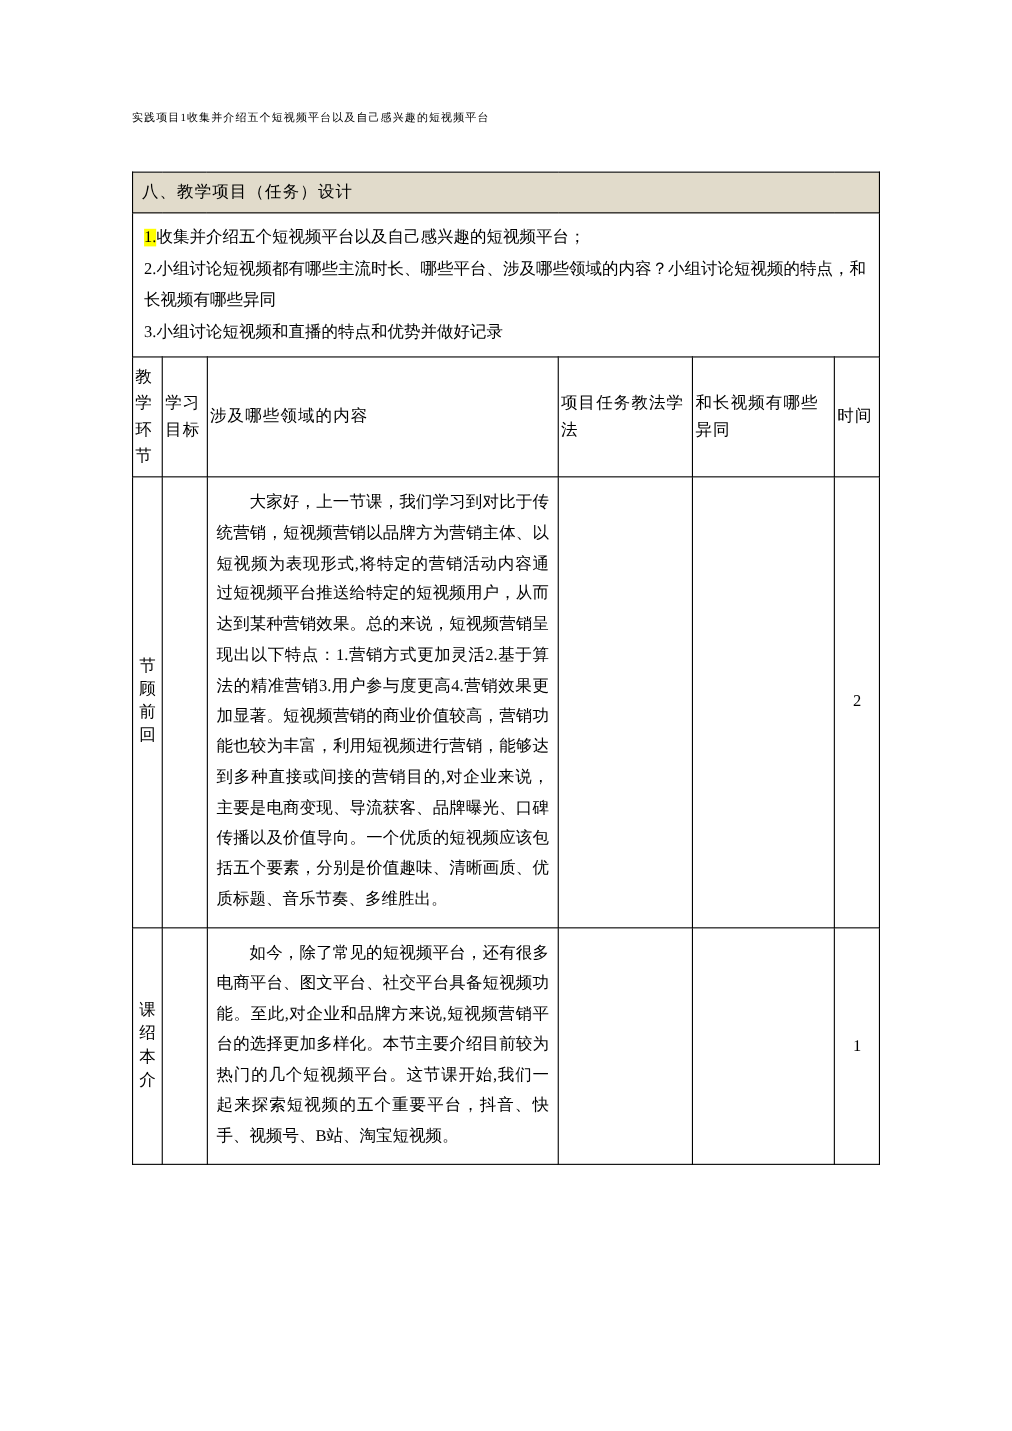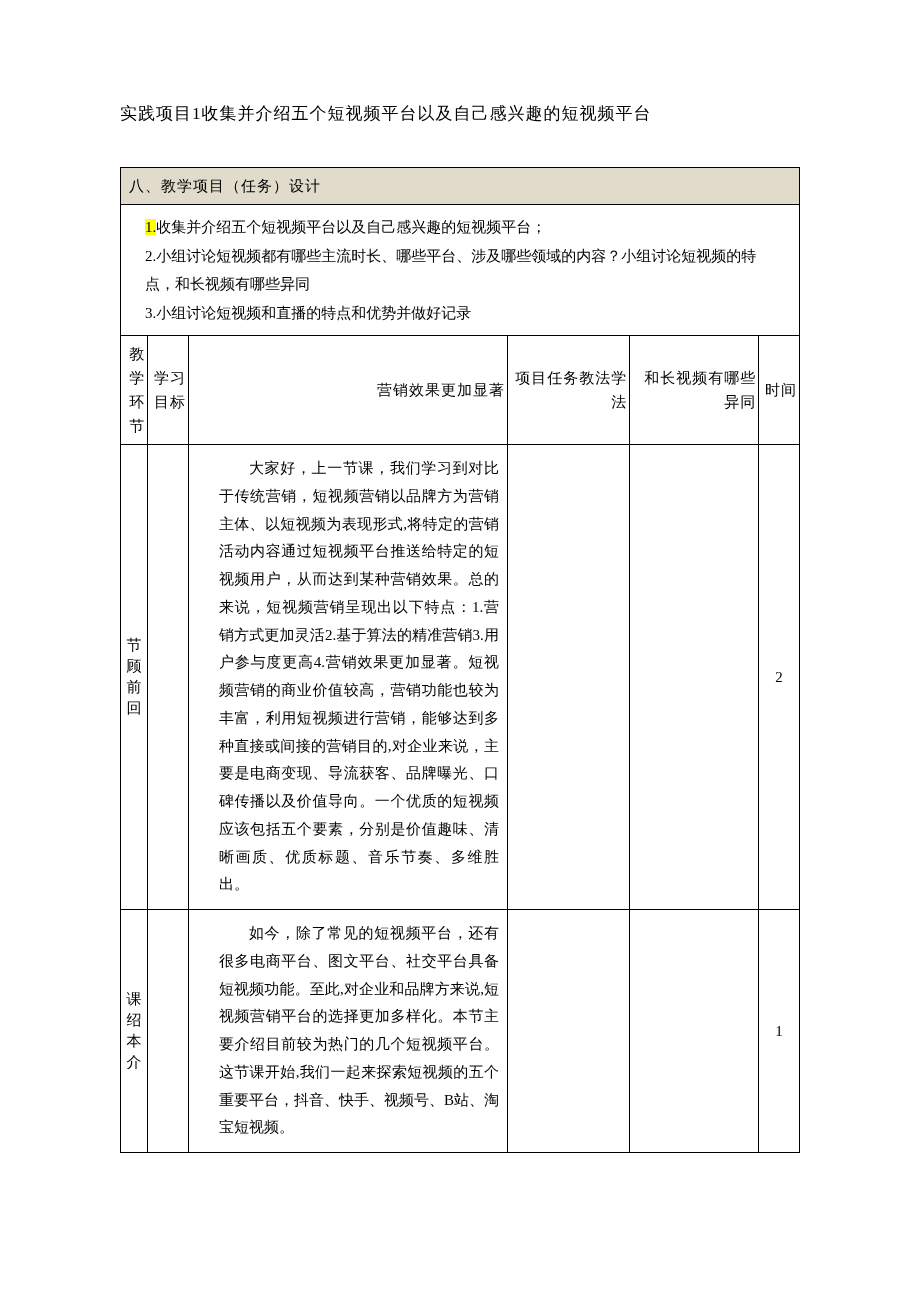--- a/index.html
+++ b/index.html
@@ -8,56 +8,56 @@
       font-size: 15px;
       background: #ffffff;
       padding: 100px 120px;
       width: 920px;
       color: #000;
       line-height: 1.6;
     }
     .page-intro {
       margin-bottom: 40px;
       letter-spacing: 1px;
-      font-size: 17px;
+      font-size: 10px;
     }
     table {
       border-collapse: collapse;
       width: 100%;
       table-layout: fixed;
     }
     td, th {
       border: 1px solid #000;
       padding: 4px 6px;
       vertical-align: middle;
     }
     .section-header {
       background: #e1dbcb;
       font-weight: normal;
       text-align: left;
       padding: 6px 8px;
       letter-spacing: 1px;
       margin-top: 16px;
     }
     .task-cell {
-      padding: 8px 24px;
+      padding: 8px 10px;
       line-height: 1.9;
     }
     .highlight-num {
       background: #ffff00;
       display: inline;
     }
     .col-phase { width: 4%; }
     .col-goal { width: 6%; }
     .col-content { width: 47%; }
     .col-method { width: 18%; }
     .col-purpose { width: 19%; }
     .col-time { width: 6%; }
     .header-cell {
-      text-align: right;
+      text-align: left;
       font-size: 15px;
       padding: 6px 2px;
       letter-spacing: 1px;
     }
     .vertical-label {
       text-align: center;
       vertical-align: middle;
       font-size: 15px;
       padding: 4px 2px;
       line-height: 1.2;
@@ -69,21 +69,20 @@
       line-height: 1.4;
     }
     .content-cell {
       text-align: justify;
       padding: 10px 8px;
       line-height: 1.85;
       vertical-align: top;
     }
     .content-cell p {
       text-indent: 2em;
-      margin-left: 22px;
     }
     .time-cell {
       text-align: center;
       vertical-align: middle;
     }
     .empty-cell { }
   </style>
 </head>
 <body>
 
@@ -111,21 +110,21 @@
       </div>
       <div>2.小组讨论短视频都有哪些主流时长、哪些平台、涉及哪些领域的内容？小组讨论短视频的特点，和长视频有哪些异同</div>
       <div>3.小组讨论短视频和直播的特点和优势并做好记录</div>
     </td>
   </tr>
 
 
   <tr>
     <td class="header-cell">教学环节</td>
     <td class="header-cell">学习目标</td>
-    <td class="header-cell">营销效果更加显著</td>
+    <td class="header-cell">涉及哪些领域的内容</td>
     <td class="header-cell">项目任务教法学法</td>
     <td class="header-cell">和长视频有哪些异同</td>
     <td class="header-cell">时间</td>
   </tr>
 
   <tr>
     <td class="vertical-label"><span>节顾前回</span></td>
     <td class="empty-cell"></td>
     <td class="content-cell">
           <p>大家好，上一节课，我们学习到对比于传统营销，短视频营销以品牌方为营销主体、以短视频为表现形式,将特定的营销活动内容通过短视频平台推送给特定的短视频用户，从而达到某种营销效果。总的来说，短视频营销呈现出以下特点：1.营销方式更加灵活2.基于算法的精准营销3.用户参与度更高4.营销效果更加显著。短视频营销的商业价值较高，营销功能也较为丰富，利用短视频进行营销，能够达到多种直接或间接的营销目的,对企业来说，主要是电商变现、导流获客、品牌曝光、口碑传播以及价值导向。一个优质的短视频应该包括五个要素，分别是价值趣味、清晰画质、优质标题、音乐节奏、多维胜出。</p>

